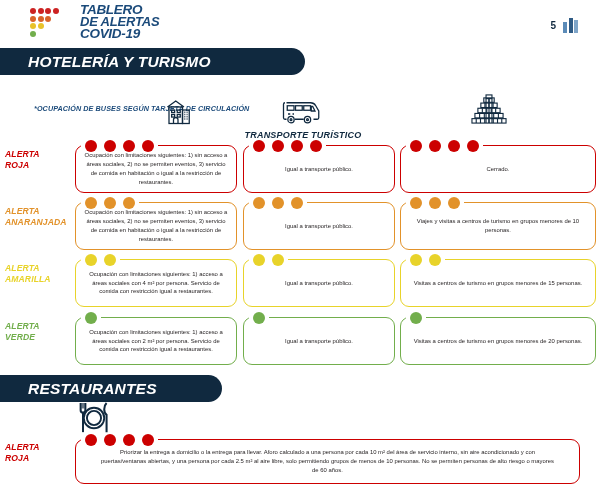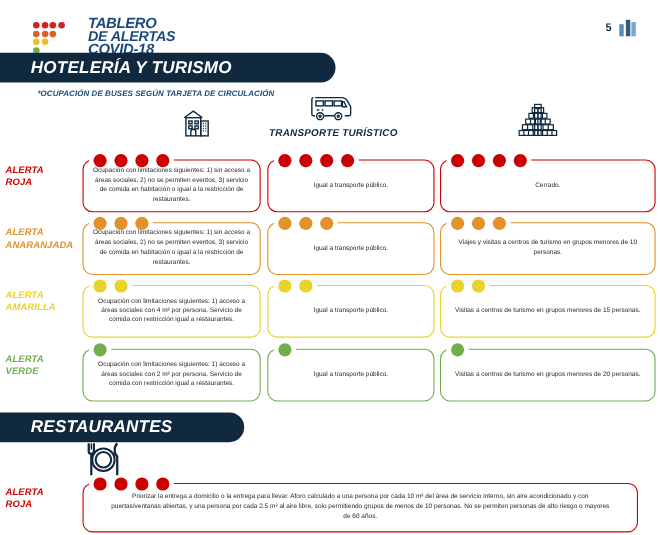--- a/index.html
+++ b/index.html
@@ -5,21 +5,21 @@
   * { box-sizing: border-box; margin: 0; padding: 0; }
   html, body {
     width: 600px; height: 486px;
     background: #ffffff;
     font-family: "Liberation Sans", sans-serif;
     overflow: hidden;
   }
   .page { position: relative; width: 600px; height: 486px; background:#fff; }
 
   
-  .logo { position:absolute; left:30px; top:15px; display:flex; align-items:center; gap:4px; }
+  .logo { position:absolute; left:30px; top:4px; display:flex; align-items:flex-start; gap:4px; }
   .logo-dots { width:46px; height:34px; position:relative; }
   .logo-dots i { position:absolute; width:6px; height:6px; border-radius:50%; display:block; }
   .logo-type { line-height:0.92; }
   .logo-l1 { font-size:13.5px; font-weight:bold; font-style:italic; color:#1b4a7a; letter-spacing:-0.3px; }
   .logo-l2 { font-size:13px; font-weight:bold; font-style:italic; color:#1b4a7a; letter-spacing:-0.2px; }
   .logo-l3 { font-size:13.5px; font-weight:bold; font-style:italic; color:#1b4a7a; letter-spacing:-0.3px; }
 
   
   .pagenum { position:absolute; right:22px; top:18px; display:flex; align-items:center; gap:7px; }
   .pagenum .num { font-size:10px; font-weight:bold; color:#10293f; }
@@ -34,21 +34,21 @@
     position:absolute; left:0; height:27px; background:#10293f;
     border-top-right-radius:14px; border-bottom-right-radius:14px;
     display:flex; align-items:center;
   }
   .banner .btitle {
     color:#fff; font-size:15.5px; font-weight:bold; font-style:italic;
     letter-spacing:0.2px; padding-left:28px; white-space:nowrap;
   }
   .banner-sub {
     position:absolute; left:34px; font-size:7.2px; font-weight:bold; font-style:italic;
-    color:#1b4a7a; letter-spacing:0.1px;
+    color:#1b4a7a; letter-spacing:0.1px;margin-top:24px;
   }
 
   
   .colhead { position:absolute; text-align:center; }
   .colhead .chlabel {
     font-size:9px; font-weight:bold; font-style:italic; color:#10293f;
     letter-spacing:0.2px; white-space:nowrap; margin-top:2px;
   }
   .icon-wrap { display:flex; justify-content:center; align-items:flex-end; height:38px; }
 
@@ -90,21 +90,21 @@
         <i style="background: rgb(217, 99, 42); left: 0px; top: 11.5px;"></i>
         <i style="background: rgb(217, 99, 42); left: 7.5px; top: 11.5px;"></i>
         <i style="background: rgb(217, 99, 42); left: 15px; top: 11.5px;"></i>
         <i style="background: rgb(232, 194, 42); left: 0px; top: 19px;"></i>
         <i style="background: rgb(232, 194, 42); left: 7.5px; top: 19px;"></i>
         <i style="background: rgb(114, 174, 76); left: 0px; top: 26.5px;"></i>
       </div>
     <div class="logo-type">
       <div class="logo-l1">TABLERO</div>
       <div class="logo-l2">DE ALERTAS</div>
-      <div class="logo-l3">COVID-18</div>
+      <div class="logo-l3">COVID-19</div>
     </div>
   </div>
 
   <div class="pagenum">
     <span class="num">5</span>
     <span class="barchart">
       <span></span>
         <span></span>
         <span></span>
     </span>
@@ -123,21 +123,21 @@
     <rect x="30" y="24" width="9" height="18"></rect>
     <rect x="15.5" y="24" width="4" height="3.4"></rect>
     <rect x="23" y="24" width="4" height="3.4"></rect>
     <rect x="15.5" y="30" width="4" height="3.4"></rect>
     <rect x="23" y="30" width="4" height="3.4"></rect>
     <path d="M18 42 v-5 a3 3 0 0 1 6 0 v5"></path>
     <path d="M32.5 27 h1.2 M35.5 27 h1.2 M32.5 30 h1.2 M35.5 30 h1.2 M32.5 33 h1.2 M35.5 33 h1.2 M32.5 36 h1.2 M35.5 36 h1.2"></path>
   </svg>
         </div>
     </div>
-      <div class="colhead" style="left:213px; top:76px; width:180px;">
+      <div class="colhead" style="left:213px; top:90px; width:180px;">
       <div class="icon-wrap">
           <svg width="42" height="34" viewBox="0 0 56 42" fill="none" stroke="#10293f" stroke-width="1.7">
     <path d="M6 10 h32 a8 8 0 0 1 7 4 l4 7 v9 a2 2 0 0 1 -2 2 h-5 M17 32 h12 M6 32 H4 a2 2 0 0 1 -2 -2 V12 a2 2 0 0 1 2 -2"></path>
     <rect x="7" y="14" width="9" height="6"></rect>
     <rect x="18" y="14" width="9" height="6"></rect>
     <rect x="29" y="14" width="9" height="6"></rect>
     <path d="M41 15 l3 6 h-5 v-6 z"></path>
     <circle cx="12" cy="32.5" r="4.2"></circle>
     <circle cx="12" cy="32.5" r="1.2"></circle>
     <circle cx="34" cy="32.5" r="4.2"></circle>

